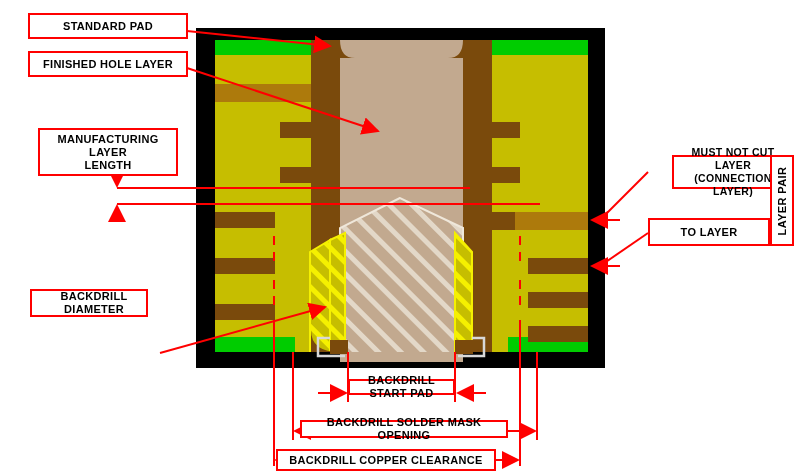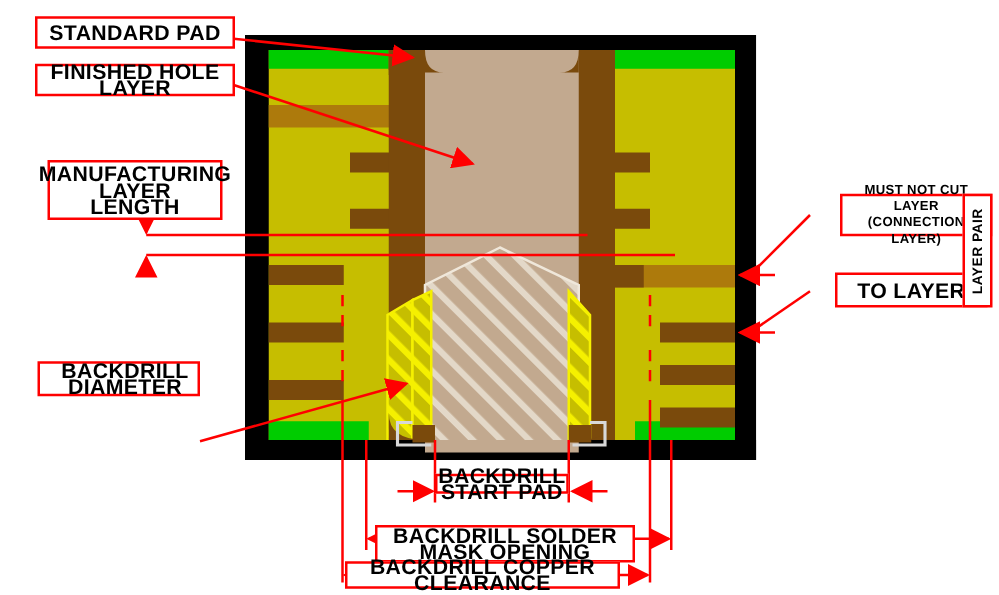--- a/index.html
+++ b/index.html
@@ -18,21 +18,21 @@
     overflow: hidden;
   }
 
   
   .label-box {
     position: absolute;
     border: 2px solid #ff0000;
     background: #ffffff;
     color: #000000;
     font-weight: bold;
-    font-size: 17px;
+    font-size: 11px;
     line-height: 13px;
     letter-spacing: 0.3px;
     display: flex;
     align-items: center;
     justify-content: center;
     text-align: center;
     box-sizing: border-box;
     white-space: pre-line;
     z-index: 40;
   }
@@ -235,31 +235,31 @@
   </svg>
 
   <div class="label-box" style="left:28px; top:13px; width:160px; height:26px;">STANDARD PAD</div>
 
   <div class="label-box" style="left:28px; top:51px; width:160px; height:26px;">FINISHED HOLE LAYER</div>
 
   <div class="label-box" style="left:38px; top:128px; width:140px; height:48px;">MANUFACTURING
 LAYER
 LENGTH</div>
 
-  <div class="label-box" style="left:30px; top:289px; width:130px; height:28px;padding-left:10px;">BACKDRILL DIAMETER</div>
+  <div class="label-box" style="left:30px; top:289px; width:118px; height:28px;padding-left:10px;">BACKDRILL DIAMETER</div>
 
   <div class="label-box small" style="left:648px; top:155px; width:122px; height:34px;">MUST NOT CUT LAYER
 (CONNECTION LAYER)</div>
 
-  <div class="label-box" style="left:648px; top:218px; width:122px; height:28px;margin-left:20px;">TO LAYER</div>
+  <div class="label-box" style="left:648px; top:218px; width:122px; height:28px;">TO LAYER</div>
 
   <div class="vert-label" style="left:770px; top:155px; width:24px; height:91px;">
     <span>LAYER PAIR</span>
   </div>
 
   <div class="label-box" style="left:348px; top:379px; width:107px; height:16px;">BACKDRILL
 START PAD</div>
 
-  <div class="label-box" style="left:300px; top:420px; width:208px; height:30px;">BACKDRILL SOLDER MASK OPENING</div>
+  <div class="label-box" style="left:300px; top:420px; width:208px; height:18px;">BACKDRILL SOLDER MASK OPENING</div>
 
   <div class="label-box" style="left:276px; top:449px; width:220px; height:22px;">BACKDRILL COPPER CLEARANCE</div>
 
 </div>
 
 </body></html>

